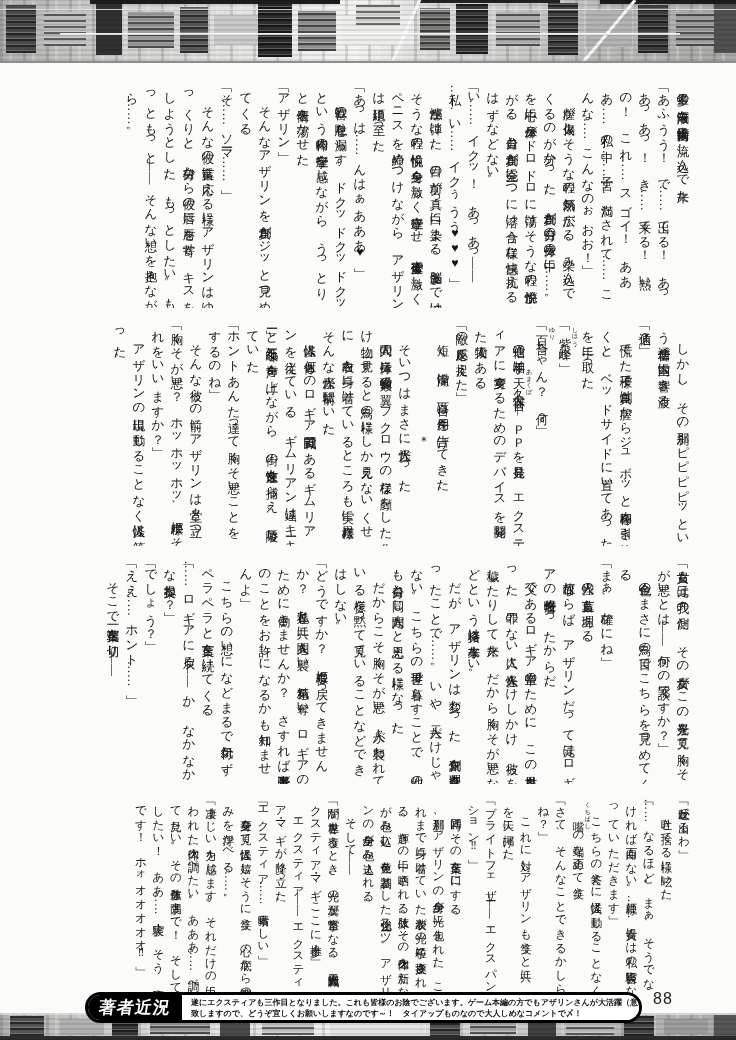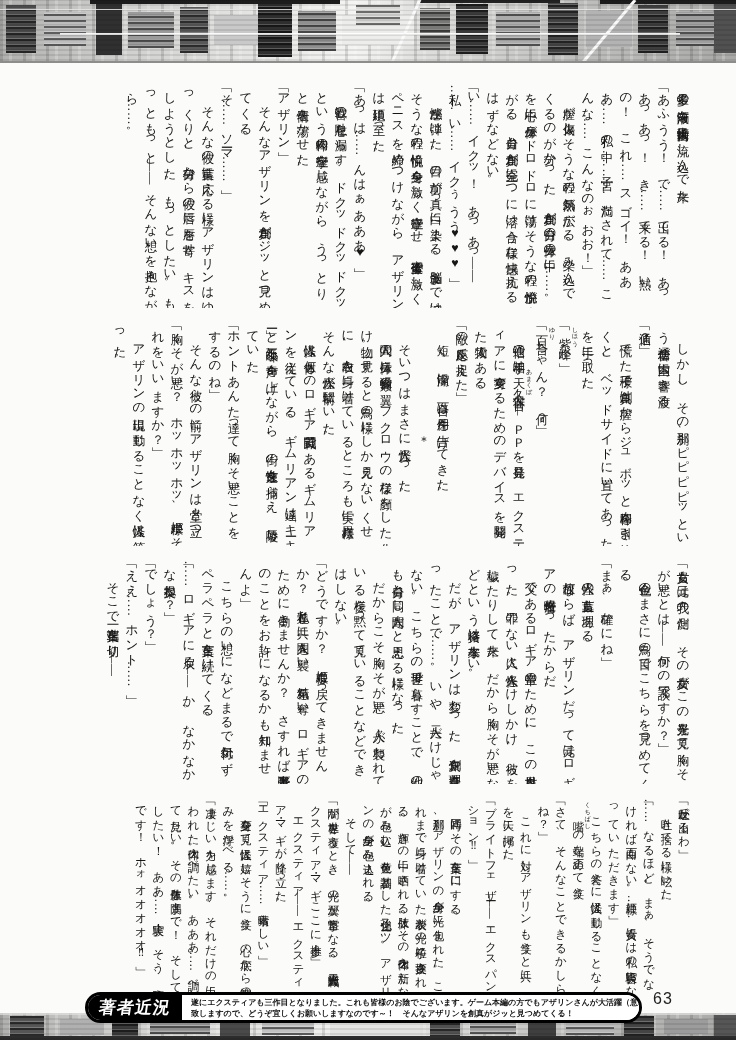--- a/index.html
+++ b/index.html
@@ -196,19 +196,19 @@
       <i class="tile" style="left: 0px; top: 0px; width: 736px; height: 2px; background-color: rgba(255, 255, 255, 0.7);"></i>
       <i class="tile" style="left: 0px; top: 23px; width: 736px; height: 4px; background-color: rgb(44, 44, 44);"></i>
     </div>
 
   <div class="author-box">
     <div class="author-label">
       <span>著者近況</span>
     </div>
     <div class="author-text">
       <div>遂にエクスティアも三作目となりました。これも皆様のお陰でございます。ゲーム本編の方でもアザリンさんが大活躍（意味深）</div>
-      <div>致しますので、どうぞ宜しくお願いしますなのです～！　そんなアザリンを創真がジッと見つめてくる！</div>
+      <div>致しますので、どうぞ宜しくお願いしますなのです～！　タイアップものなので大人しめなコメントで〆！</div>
     </div>
   </div>
 
-  <div class="page-num">63</div>
+  <div class="page-num">88</div>
 
 </div>
 
 </body></html>

